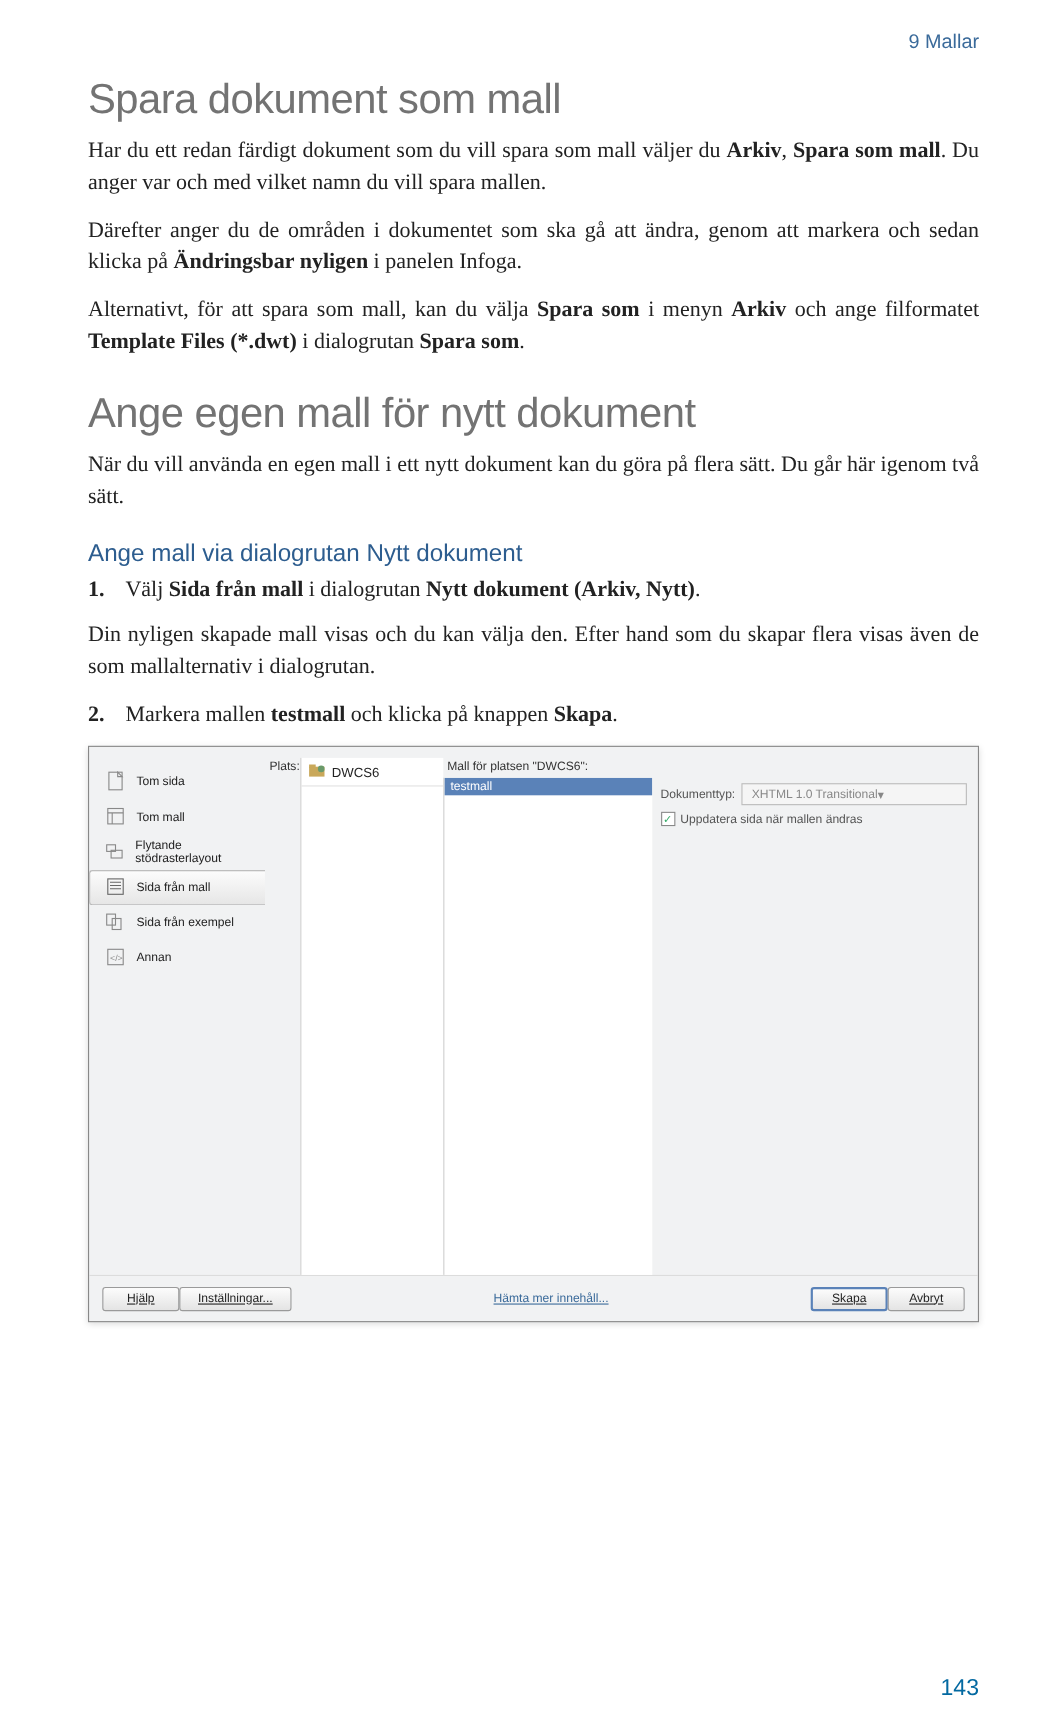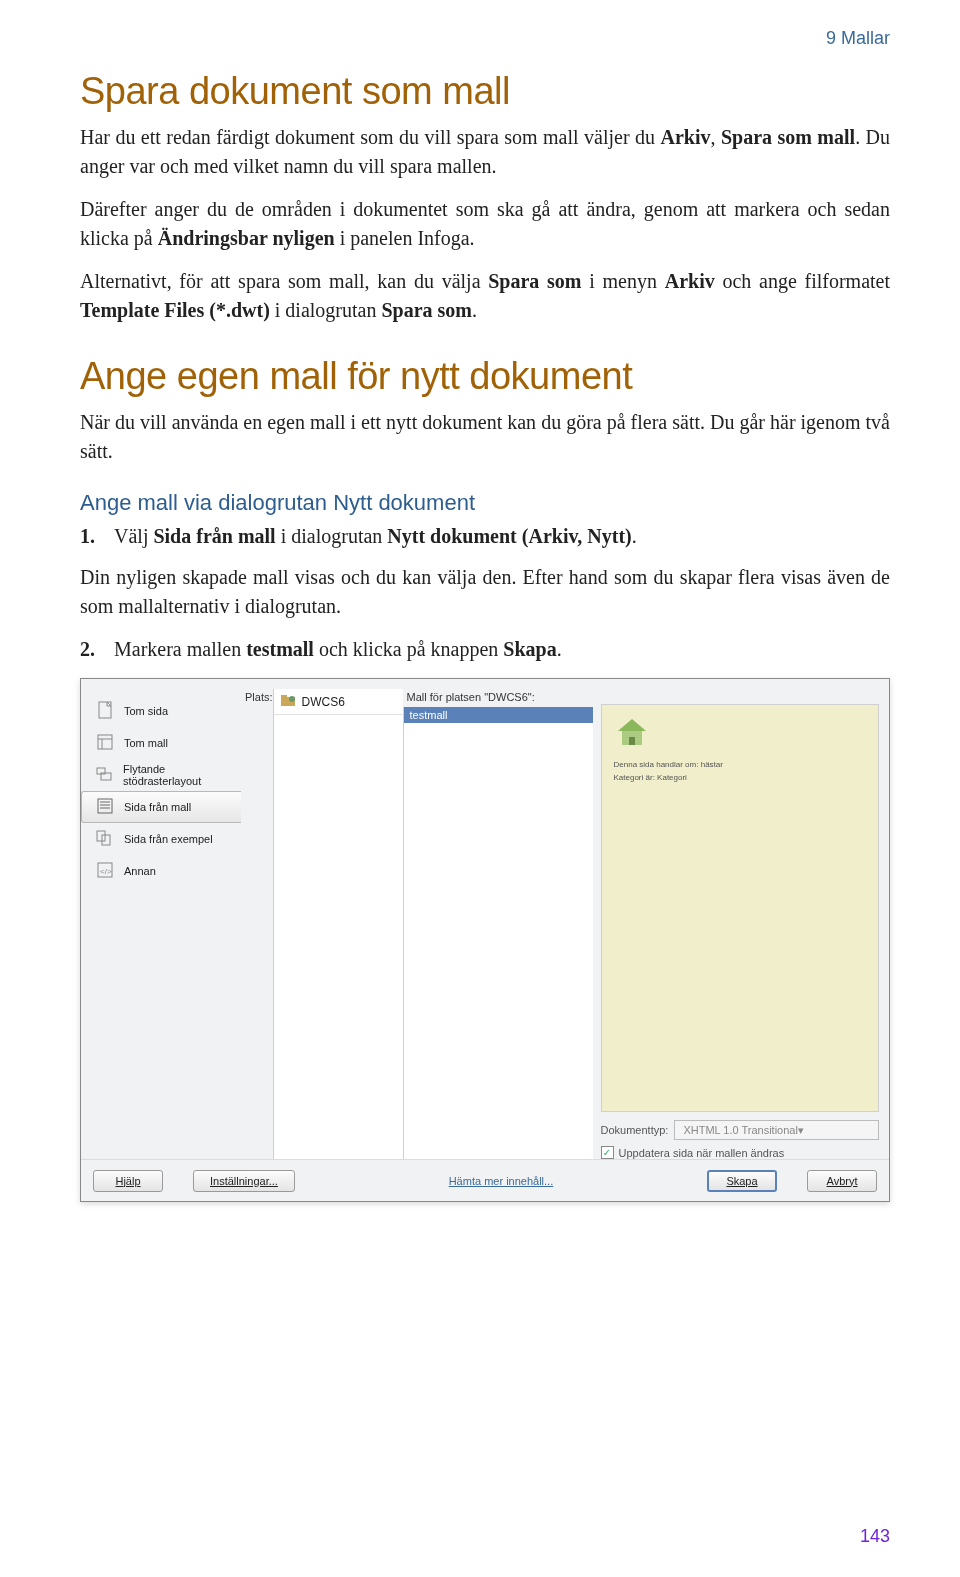--- a/index.html
+++ b/index.html
@@ -18,21 +18,21 @@
     right: 70px;
     font-family: 'Helvetica Neue', Arial, sans-serif;
     font-size: 18px;
     font-weight: 300;
     color: #3a6a9a;
   }
   .h1 {
     font-family: 'Helvetica Neue', Arial, sans-serif;
     font-size: 38px;
     font-weight: 300;
-    color: #a16207;
+    color: #737373;
     margin-top: 30px;
     margin-bottom: 10px;
     letter-spacing: -0.5px;
   }
   .h2 {
     font-family: 'Helvetica Neue', Arial, sans-serif;
     font-size: 22px;
     font-weight: 300;
     color: #2d5d8f;
     margin-top: 24px;
@@ -51,22 +51,22 @@
     margin-bottom: 12px;
   }
   .list-row { display: flex; margin-bottom: 10px; }
   .list-num { font-weight: bold; width: 34px; flex-shrink: 0; }
   .list-txt { flex: 1; text-align: justify; }
   .page-num {
     position: absolute;
     bottom: 30px;
     right: 70px;
     font-family: 'Helvetica Neue', Arial, sans-serif;
-    font-size: 18px;
-    color: #6d28d9;
+    font-size: 21px;
+    color: #0369a1;
   }
 
   
   .dialog {
     width: 810px;
     margin: 14px auto 0;
     border: 1px solid #888;
     background: #f1f2f3;
     font-family: Tahoma, Arial, sans-serif;
     font-size: 12px;
@@ -204,21 +204,21 @@
     background: #fff;
     display:flex;align-items:center;justify-content:center;
     font-size:10px;color:#3a6;
   }
   .dialog-footer {
     display: flex;
     align-items: center;
     height: 42px;
     padding: 0 12px;
     border-top: 1px solid #dcdcdc;
-    gap: 30px;
+    gap: 0;
   }
   .dlg-btn {
     height: 22px;
     padding: 0 16px;
     border: 1px solid #9a9a9a;
     background: linear-gradient(#fcfcfc, #e4e4e4);
     border-radius: 3px;
     font-size: 11px;
     display:flex;align-items:center;justify-content:center;
     cursor:pointer;
@@ -363,33 +363,20 @@
       <div class="col-label">Mall för platsen "DWCS6":</div>
       <div class="right-col" style="flex:1;">
         <div class="list-area">
           <div class="sel-row">testmall</div>
         </div>
       </div>
     </div>
 
     <div class="preview-col">
       <div style="height:15px;"></div>
-      <div class="preview-pane">
-        <div class="preview-house">
-          <svg width="36" height="30" viewBox="0 0 36 30">
-            <polygon points="18,2 32,14 4,14" fill="#8ab85a"></polygon>
-            <rect x="8" y="14" width="20" height="14" fill="#aacb80"></rect>
-            <rect x="15" y="20" width="6" height="8" fill="#6a8a4a"></rect>
-          </svg>
-        </div>
-        <div class="preview-text">
-          <div>Denna sida handlar om: hästar</div>
-          <div>Kategori är: Kategori</div>
-        </div>
-      </div>
       <div class="below-preview">
         <div class="doctype-row">
           <span>Dokumenttyp:</span>
           <div class="doctype-select">
             <span>XHTML 1.0 Transitional</span>
             <span>▾</span>
           </div>
         </div>
         <div class="chk-row">
           <span class="chk">✓</span>

